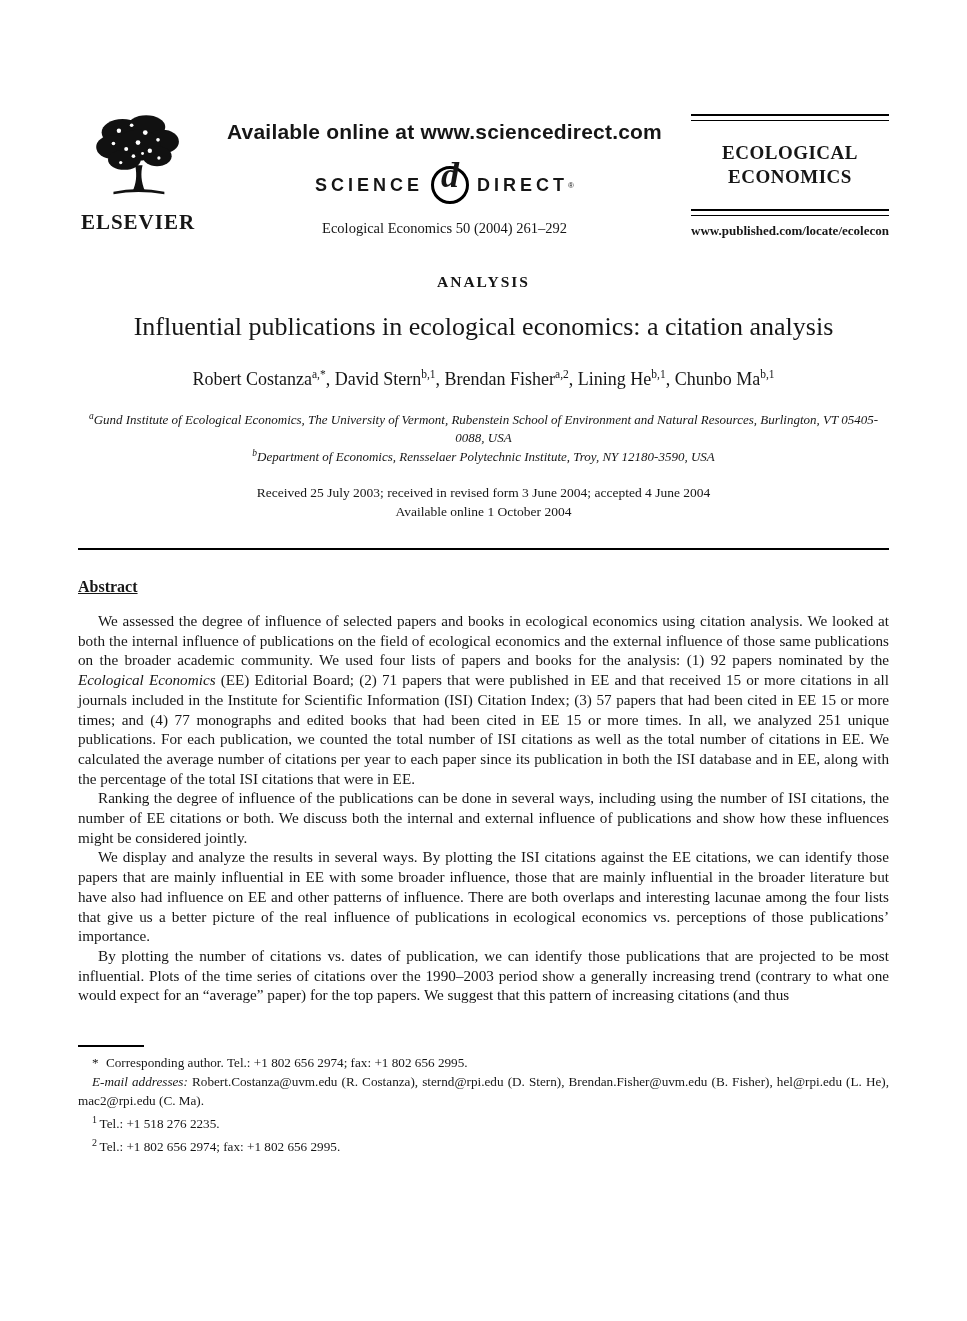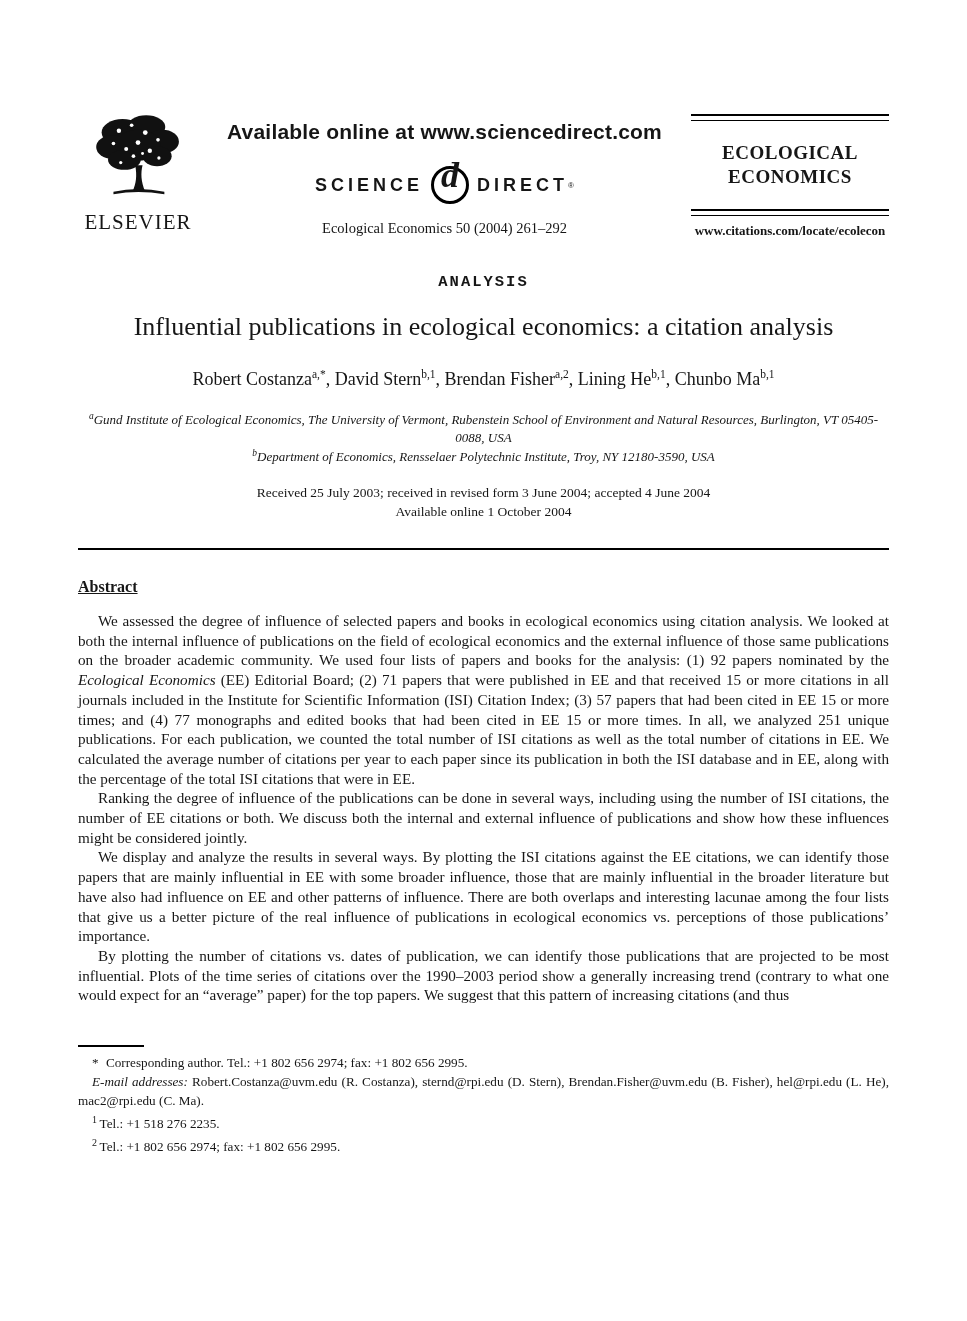--- a/index.html
+++ b/index.html
@@ -4,35 +4,35 @@
 <style>
   html,body{margin:0;padding:0;background:#e8e8e8;}
   .page{
     width:967px;height:1321px;background:#ffffff;color:#161616;
     font-family:"Liberation Serif",serif;position:relative;box-sizing:border-box;
     padding:112px 78px 0 78px;overflow:hidden;margin:0 auto;
   }
   
   .masthead{display:flex;align-items:flex-start;}
   .mast-left{width:120px;text-align:center;}
-  .elsevier-word{font-size:21px;letter-spacing:1px;margin-top:2px;}
+  .elsevier-word{font-size:21px;letter-spacing:1px;margin-top:2px;font-weight:bold;}
   .mast-center{flex:1;text-align:center;padding-top:8px;}
   .avail{font-family:"Liberation Sans",sans-serif;font-weight:600;font-size:21px;letter-spacing:.2px;}
   .sd-logo{margin-top:22px;display:flex;justify-content:center;align-items:center;}
   .sd-word{font-family:"Liberation Sans",sans-serif;font-weight:700;font-size:18px;letter-spacing:4px;}
   .sd-mark{display:inline-block;width:32px;height:32px;border:3px solid #000;border-radius:50%;position:relative;margin:0 8px;}
   .sd-mark-d{font-family:"Liberation Serif",serif;font-style:italic;font-weight:700;font-size:36px;position:absolute;top:-12px;left:7px;line-height:1;}
   .sd-reg{font-family:"Liberation Sans",sans-serif;font-size:8px;vertical-align:super;}
   .cite{margin-top:16px;font-size:14.5px;}
   .mast-right{width:198px;padding-top:2px;}
   .double-rule{height:4px;border-top:2.5px solid #000;border-bottom:1.5px solid #000;}
   .jname{font-weight:700;font-size:19px;letter-spacing:.5px;text-align:center;margin:20px 0;line-height:1.25;}
   .jurl{font-size:13px;text-align:center;margin-top:7px;font-weight:600;}
   
-  .section-label{text-align:center;margin-top:34px;font-size:15.5px;letter-spacing:2px;font-weight:600;font-family:Liberation Mono, monospace;}
+  .section-label{text-align:center;margin-top:34px;font-size:15.5px;letter-spacing:2px;font-weight:600;}
   .title{text-align:center;font-size:26px;margin-top:20px;line-height:1.2;font-weight:400;}
   .authors{text-align:center;margin-top:26px;font-size:18px;}
   .authors sup{font-size:11.5px;}
   .affils{margin-top:20px;text-align:center;font-size:13px;line-height:1.4;}
   .affil sup{font-size:9.5px;font-style:italic;}
   .history{margin-top:16px;text-align:center;font-size:13.5px;line-height:1.45;}
   .main-rule{margin-top:26px;border-top:2px solid #000;}
   
   .abs-head{margin-top:28px;font-weight:700;font-size:16px;text-decoration:underline;}
   .abs-body{margin-top:15px;}
@@ -96,21 +96,21 @@
       <div class="cite">Ecological Economics 50 (2004) 261–292</div>
     </div>
 
     <div class="mast-right">
       <div class="double-rule"></div>
       <div class="jname">
         <span>ECOLOGICAL</span><br>
         <span>ECONOMICS</span>
       </div>
       <div class="double-rule"></div>
-      <div class="jurl">www.citations.com/locate/ecolecon</div>
+      <div class="jurl">www.published.com/locate/ecolecon</div>
     </div>
 
   </div>
 
   <div class="section-label">ANALYSIS</div>
 
   <h1 class="title" style="margin:20px 0 0 0;">Influential publications in ecological economics: a citation analysis</h1>
 
   <div class="authors"><span>Robert Costanza<sup>a,*</sup></span>, <span>David Stern<sup>b,1</sup></span>, <span>Brendan Fisher<sup>a,2</sup></span>, <span>Lining He<sup>b,1</sup></span>, <span>Chunbo Ma<sup>b,1</sup></span></div>
 

